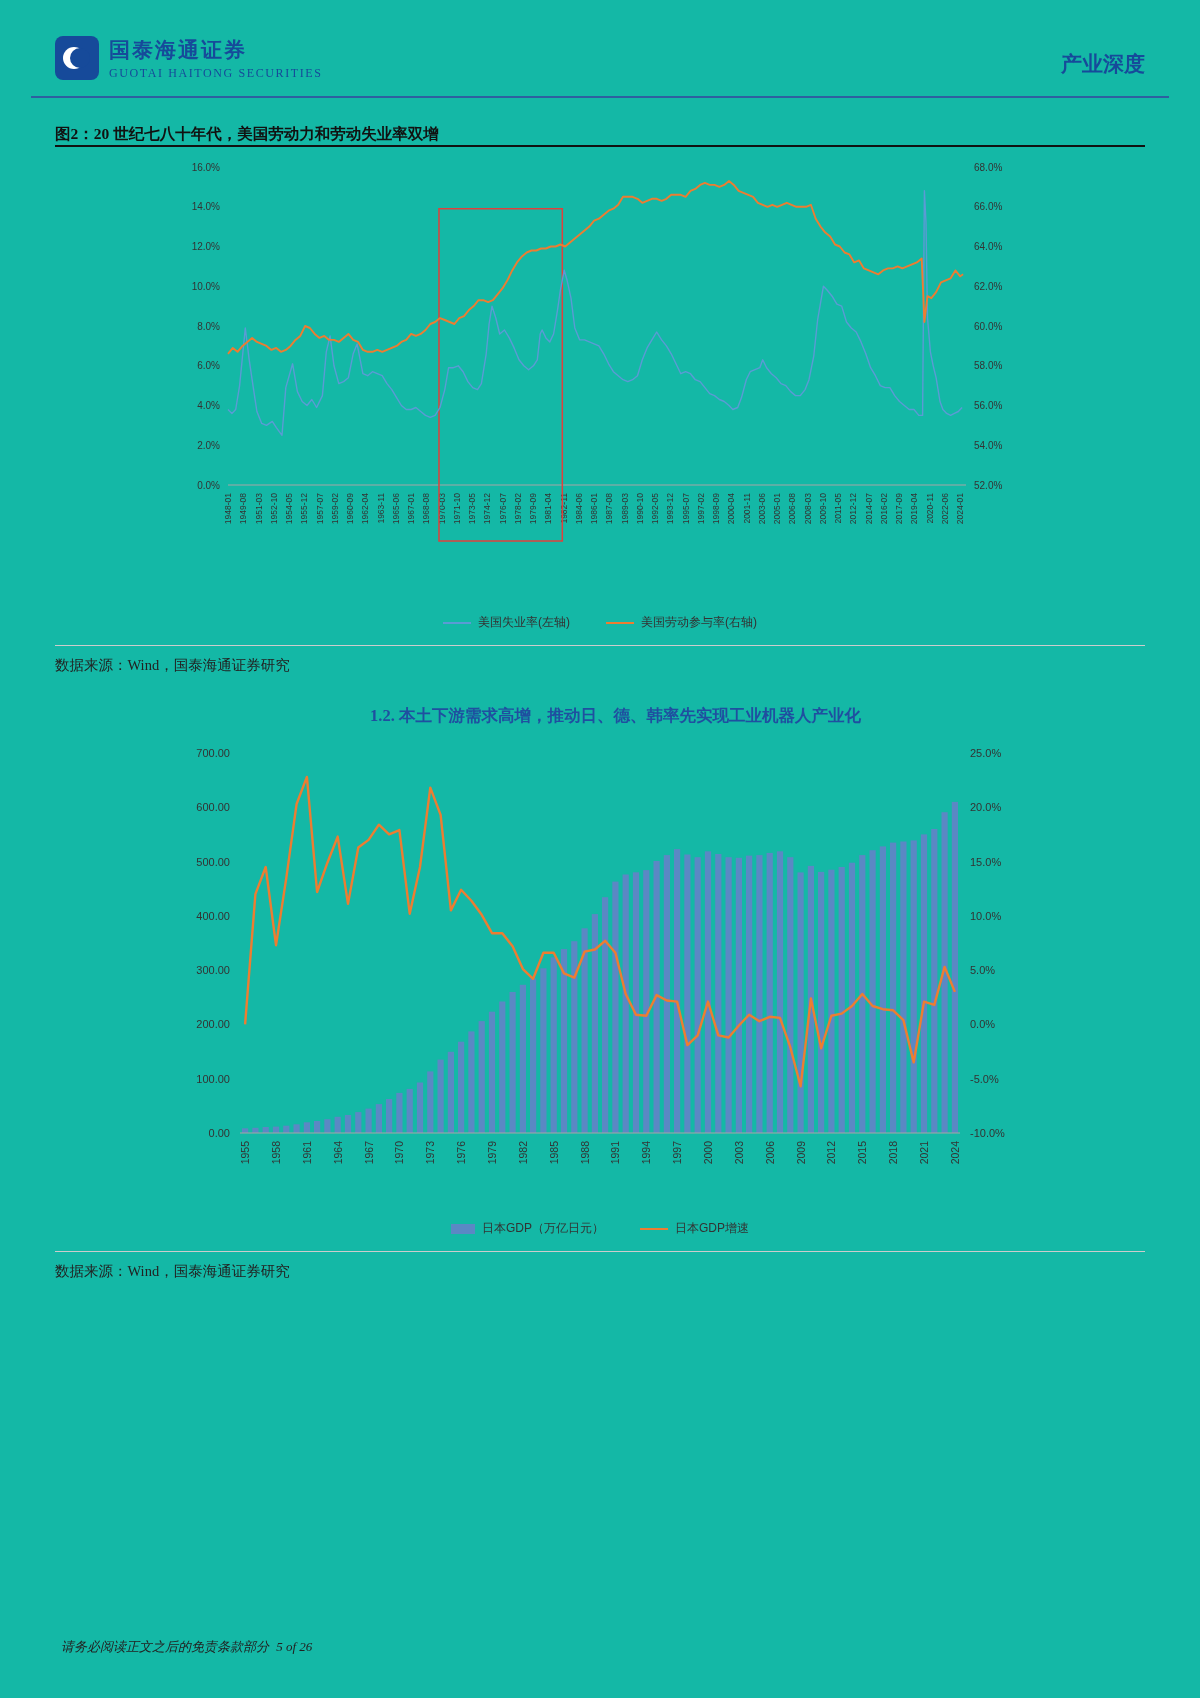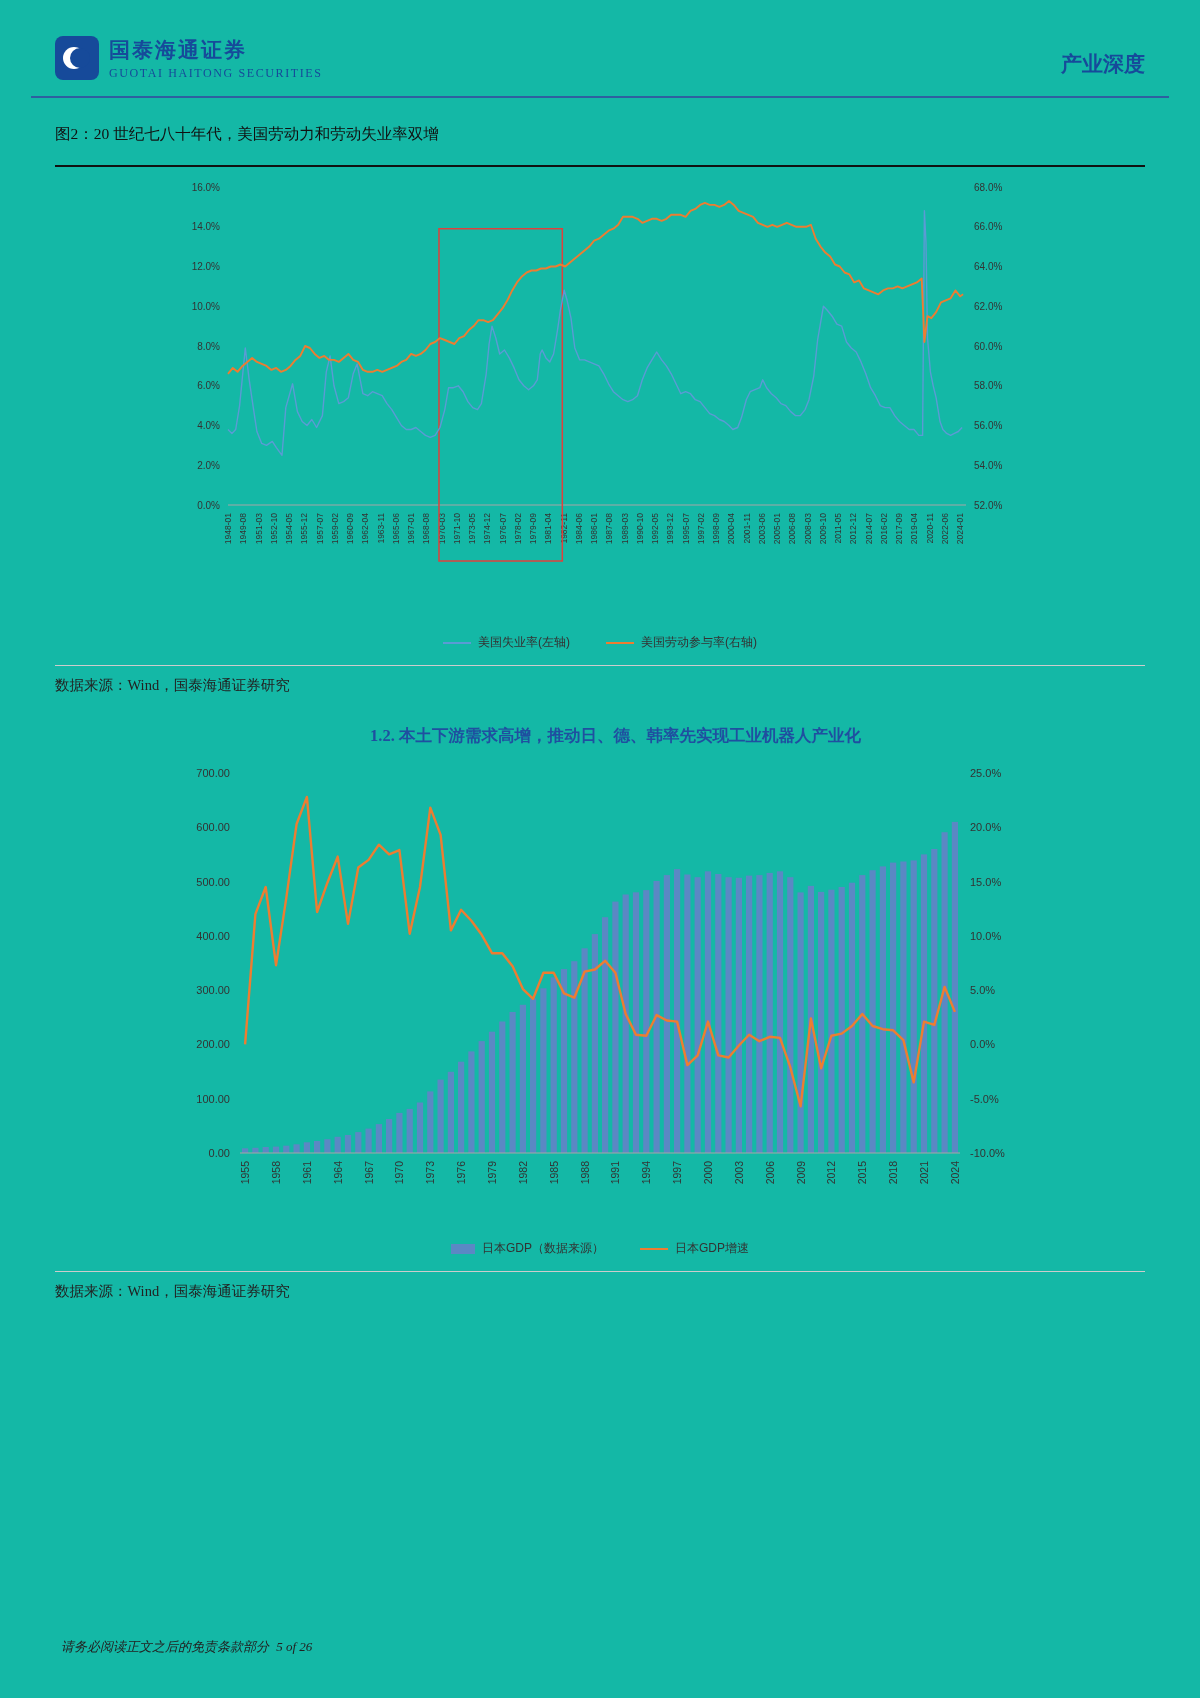--- a/index.html
+++ b/index.html
@@ -6,22 +6,22 @@
   .page{position:relative;width:1200px;height:1698px;margin:0 auto;background:#14b8a6;
         box-sizing:border-box;padding:0 55px;font-family:"Liberation Serif",serif;color:#111;overflow:hidden;}
   
   .hdr{display:flex;justify-content:space-between;align-items:flex-end;padding-top:36px;}
   .brand{display:flex;align-items:center;gap:10px;}
   .brand-cn{font-size:21px;font-weight:bold;color:#164a9a;letter-spacing:2px;line-height:1.1;}
   .brand-en{font-size:12px;color:#164a9a;letter-spacing:1.6px;margin-top:3px;}
   .hdr-right{font-size:21px;font-weight:bold;color:#164a9a;padding-bottom:6px;}
   .hdr-rule{height:2px;background:#2e5fa0;margin:12px -24px 0 -24px;}
   
-  .fig-title{font-size:15.5px;font-weight:normal;color:#111;margin:26px 0 6px 0;
-             border-bottom:2px solid #111;padding-bottom:20px;}
+  .fig-title{font-size:15.5px;font-weight:bold;color:#111;margin:26px 0 6px 0;
+             border-bottom:2px solid #111;padding-bottom:0;}
   .chart-wrap{width:880px;margin:6px auto 0 auto;}
   svg text{user-select:none;}
   .legend{display:flex;justify-content:center;gap:36px;margin-top:7px;}
   .leg-item{display:inline-flex;align-items:center;gap:7px;font-family:"Liberation Sans",sans-serif;
             font-size:12px;color:#333;}
   .leg-swatch.line{display:inline-block;width:28px;height:2px;}
   .leg-swatch.bar{display:inline-block;width:24px;height:10px;}
   .fig-sep{border-top:1px solid #cccccc;margin-top:14px;}
   .source{font-size:14.5px;color:#222;margin:10px 0 0 0;}
   
@@ -264,21 +264,21 @@
             <text x="675.4285714285714" y="400" font-size="10.5" font-family="&quot;Liberation Sans&quot;, sans-serif" fill="#333" text-anchor="end" transform="rotate(-90 675.4285714285714 400)">2012</text>
             <text x="706.2857142857143" y="400" font-size="10.5" font-family="&quot;Liberation Sans&quot;, sans-serif" fill="#333" text-anchor="end" transform="rotate(-90 706.2857142857143 400)">2015</text>
             <text x="737.1428571428571" y="400" font-size="10.5" font-family="&quot;Liberation Sans&quot;, sans-serif" fill="#333" text-anchor="end" transform="rotate(-90 737.1428571428571 400)">2018</text>
             <text x="768" y="400" font-size="10.5" font-family="&quot;Liberation Sans&quot;, sans-serif" fill="#333" text-anchor="end" transform="rotate(-90 768 400)">2021</text>
             <text x="798.8571428571429" y="400" font-size="10.5" font-family="&quot;Liberation Sans&quot;, sans-serif" fill="#333" text-anchor="end" transform="rotate(-90 798.8571428571429 400)">2024</text>
             <line x1="80" y1="392" x2="800" y2="392" stroke="#a6a6a6" stroke-width="1"></line>
           </svg>
         <div class="legend">
           <span class="leg-item">
             <span class="leg-swatch bar" style="background: rgb(91, 136, 196);"></span>
-            <span class="leg-label">日本GDP（数据来源）</span>
+            <span class="leg-label">日本GDP（万亿日元）</span>
           </span>
           <span class="leg-item">
             <span class="leg-swatch line" style="background: rgb(237, 125, 49);"></span>
             <span class="leg-label">日本GDP增速</span>
           </span>
         </div>
       </div>
       <div class="fig-sep"></div>
       <p class="source">数据来源：Wind，国泰海通证券研究</p>
     </section>

